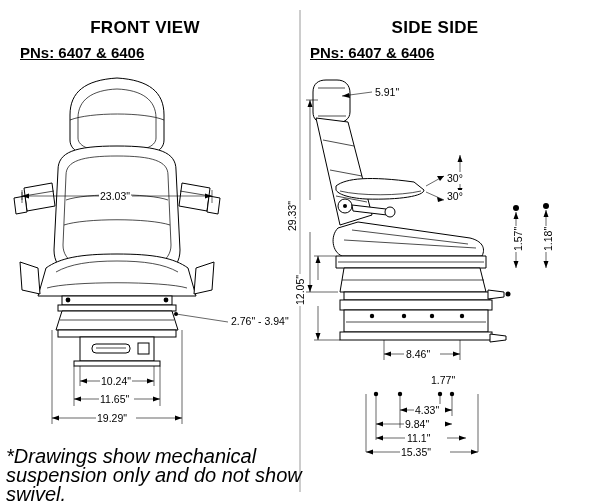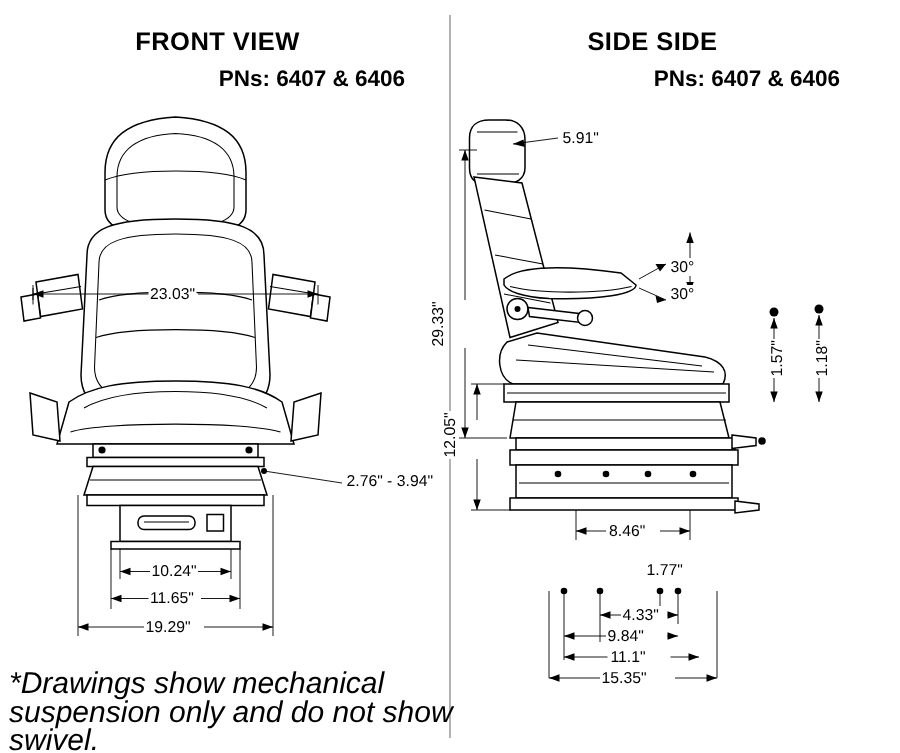--- a/index.html
+++ b/index.html
@@ -23,23 +23,24 @@
   }
   .title {
     position: absolute;
     text-align: center;
     font-weight: bold;
     font-size: 17px;
     letter-spacing: 0.3px;
   }
   .subtitle {
     position: absolute;
-    text-align: right;
+    text-align: left;
     font-weight: bold;
     font-size: 15px;
+    text-decoration: underline;
   }
   .front-title { left: 20px; top: 18px; width: 250px; }
   .front-sub   { left: 20px; top: 44px; width: 250px; }
   .side-title  { left: 310px; top: 18px; width: 250px; }
   .side-sub    { left: 310px; top: 44px; width: 250px; }
 
   .dim {
     position: absolute;
     font-size: 10.5px;
     white-space: nowrap;

